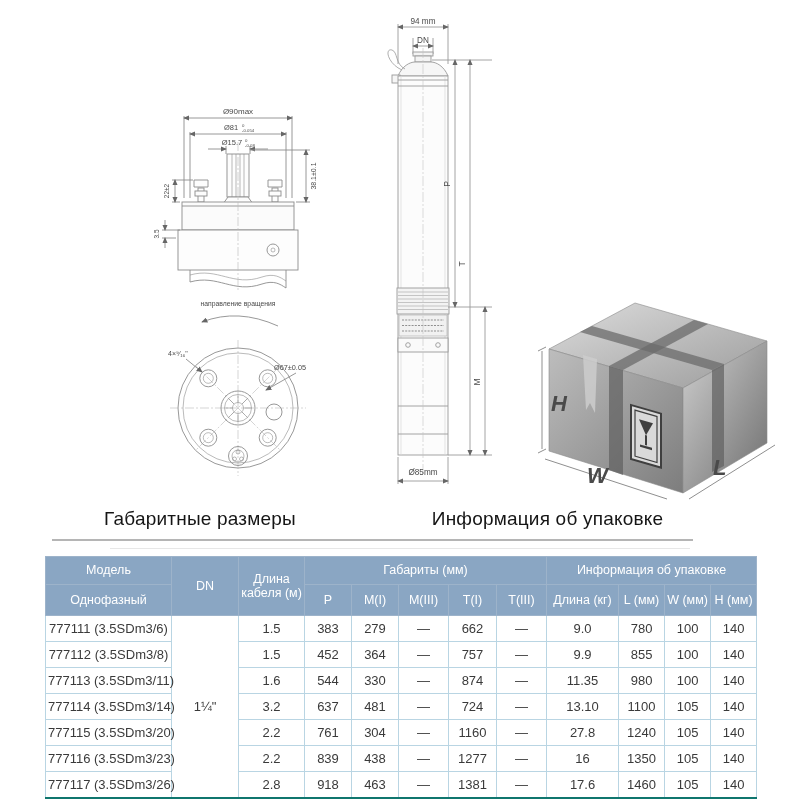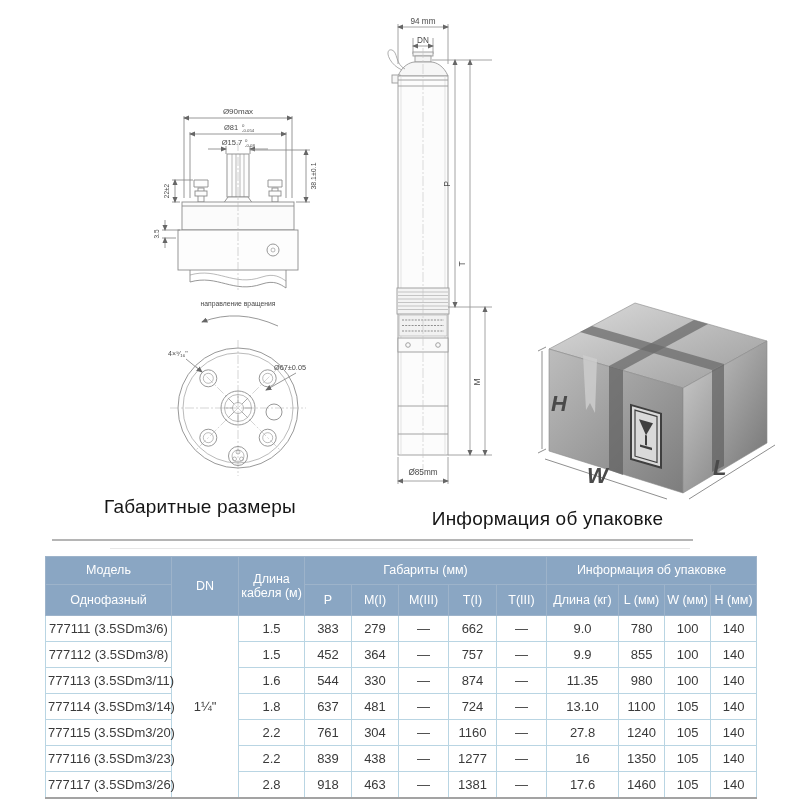--- a/index.html
+++ b/index.html
@@ -12,21 +12,21 @@
   .divider-b{background:#e7e7e7;height:1px;}
   table.spec{border-collapse:collapse;table-layout:fixed;width:711px;
              font-size:13px;color:#3a3a3a;}
   table.spec th{background:#8aa6c3;color:#ffffff;font-weight:normal;
                 border:1px solid #9db3ca;text-align:center;padding:0 2px;
                 font-size:12.5px;line-height:1.15;}
   table.spec thead tr:first-child th{height:27px;}
   table.spec thead tr:last-child th{height:30px;white-space:nowrap;margin-left:29px;}
   table.spec td{border:1px solid #b9d5e3;background:#ffffff;text-align:center;
                 height:25px;padding:0 2px;white-space:nowrap;}
-  table.spec{border-bottom:2px solid #a3a3a3;}
+  table.spec{border-bottom:2px solid #0f766e;}
 </style>
 </head>
 <body>
 
 <div id="stage">
 
   <svg class="abs" style="left:138px;top:92px" width="200" height="200" viewBox="0 0 200 200">
     <defs>
       <marker id="haE" markerWidth="7" markerHeight="6" refX="6" refY="3" orient="auto">
         <path d="M0,0 L7,3 L0,6 z" fill="#666"></path>
@@ -279,21 +279,21 @@
       <line x1="3" y1="58" x2="11" y2="54"></line>
         <line x1="3" y1="160" x2="11" y2="156"></line>
       <line x1="10" y1="166" x2="132" y2="206"></line>
       <line x1="154" y1="206" x2="240" y2="152"></line>
     </g>
     <text x="16" y="118" font-size="22" font-weight="bold" font-style="italic" fill="#111">H</text>
     <text x="52" y="190" font-size="22" font-weight="bold" font-style="italic" fill="#111">W</text>
     <text x="178" y="182" font-size="22" font-weight="bold" font-style="italic" fill="#111">L</text>
   </svg>
 
-  <div class="abs section-title" style="left:60px;top:496px;width:280px">Габаритные размеры</div>
+  <div class="abs section-title" style="left:60px;top:508px;width:280px">Габаритные размеры</div>
   <div class="abs section-title" style="left:410px;top:508px;width:275px">Информация об упаковке</div>
   <div class="abs divider-a" style="left:52px;top:539px;width:641px"></div>
   <div class="abs divider-b" style="left:110px;top:548px;width:580px"></div>
 
   <table class="spec abs" style="left:45px;top:556px">
     <colgroup>
       <col style="width:126px">
         <col style="width:67px">
         <col style="width:66px">
       <col style="width:47px">
@@ -363,21 +363,21 @@
           <td>—</td>
           <td>874</td>
           <td>—</td>
           <td>11.35</td>
           <td>980</td>
           <td>100</td>
           <td>140</td>
         </tr>
         <tr>
           <td>777114 (3.5SDm3/14)</td>
-          <td>1.8</td>
+          <td>3.2</td>
           <td>637</td>
           <td>481</td>
           <td>—</td>
           <td>724</td>
           <td>—</td>
           <td>13.10</td>
           <td>1100</td>
           <td>105</td>
           <td>140</td>
         </tr>

